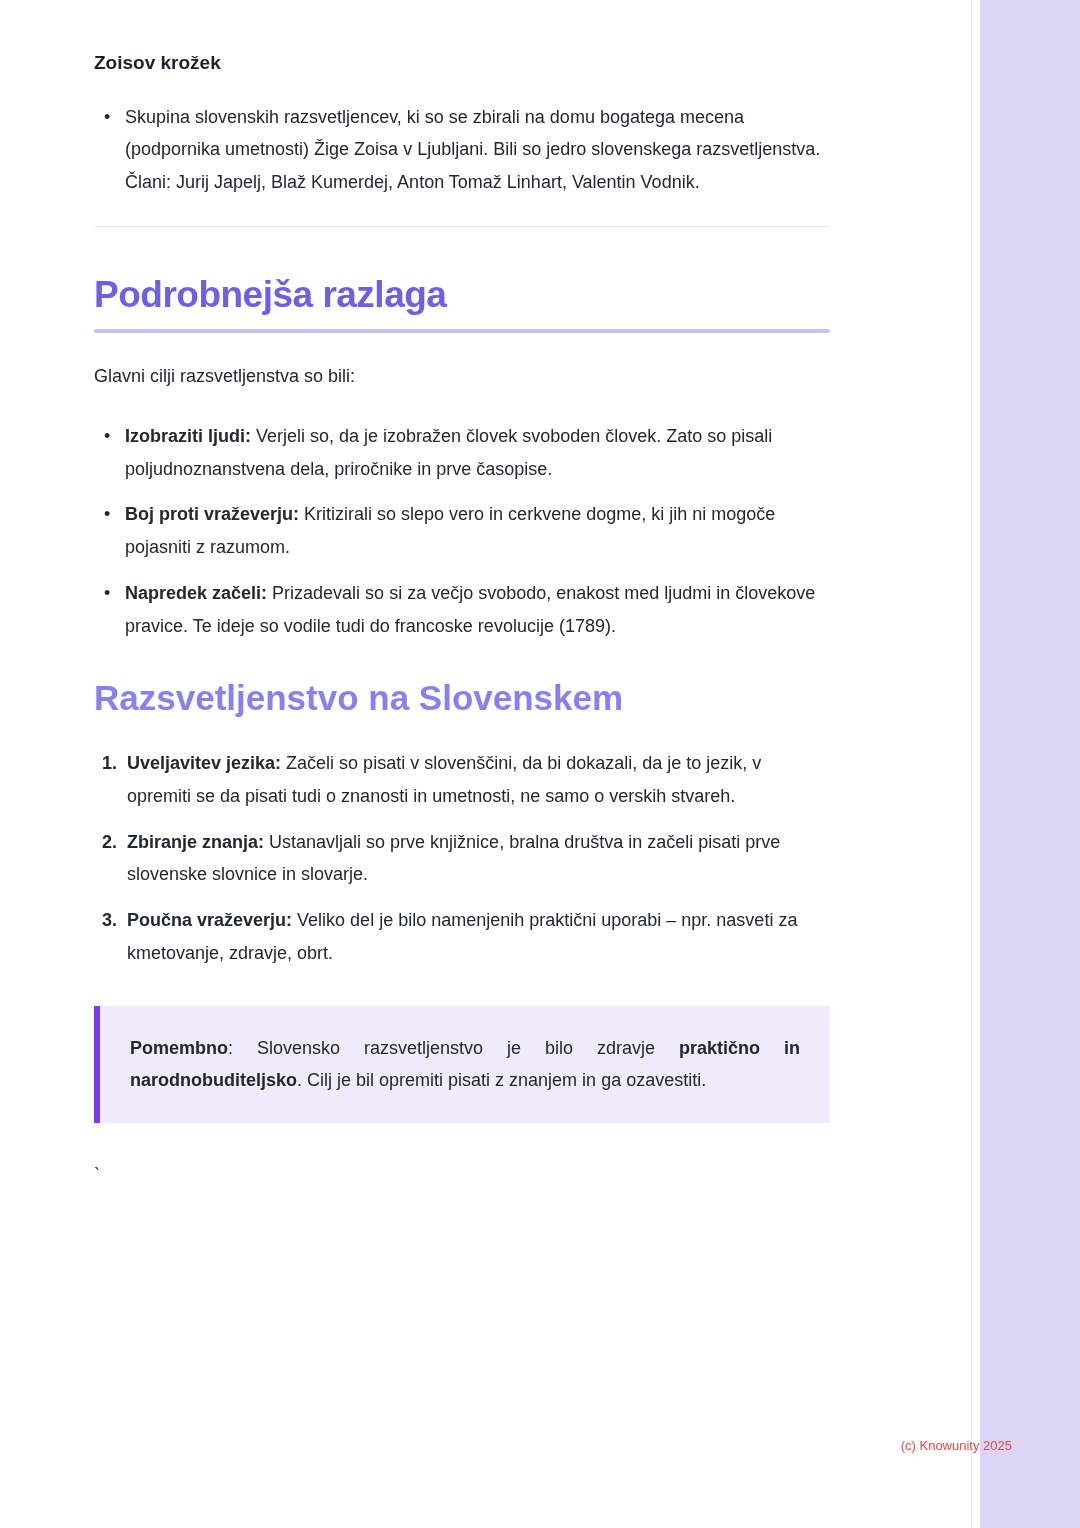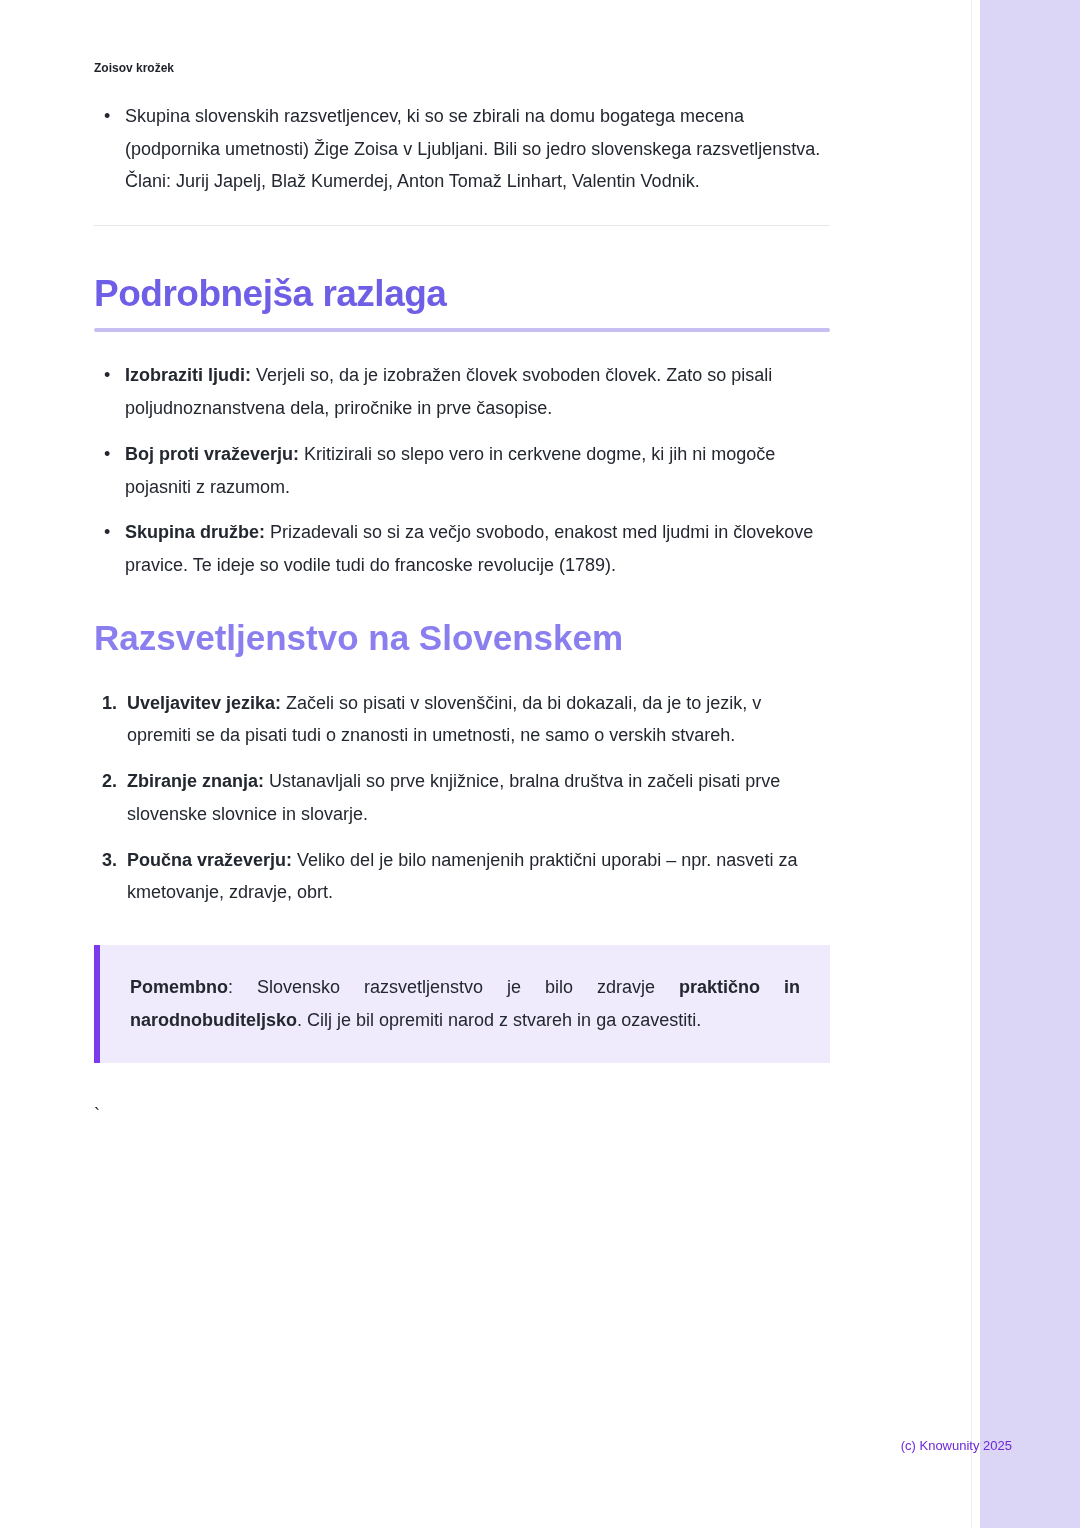--- a/index.html
+++ b/index.html
@@ -15,23 +15,23 @@
 
   .content {
     position: absolute;
     left: 94px; top: 46px;
     width: 736px;
     font-size: 18px;
     line-height: 1.82;
   }
 
   h3.sec-title {
-    font-size: 12px;
+    font-size: 19px;
     font-weight: bold;
-    margin: 12px 0 20px 0;
+    margin: 0 0 20px 0;
     color: #1d2129;
   }
 
   .li { display: flex; align-items: flex-start; margin: 0 0 13px 0; }
   .li:last-child { margin-bottom: 0; }
   .marker {
     flex: 0 0 31px;
     box-sizing: border-box;
     padding-left: 10px;
     color: #23272f;
@@ -99,21 +99,21 @@
   .scroll-strip {
     position: absolute;
     top: 0; right: 0;
     width: 100px; height: 1528px;
     background: #dcd6f6;
   }
   .copyright {
     position: absolute;
     top: 1438px; right: 68px;
     font-size: 13px;
-    color: #6d28d9;
+    color: #ef4444;
     z-index: 5;
     white-space: nowrap;
   }
 </style>
 </head>
 <body>
 
 <div class="page">
 
   <div class="content">
@@ -125,33 +125,34 @@
         <span class="marker">•</span>
         <div class="li-body"><span>Skupina slovenskih razsvetljencev, ki so se zbirali na domu bogatega mecena (podpornika umetnosti) Žige Zoisa v Ljubljani. Bili so jedro slovenskega razsvetljenstva. Člani: Jurij Japelj, Blaž Kumerdej, Anton Tomaž Linhart, Valentin Vodnik.</span></div>
       </div>
     </div>
 
     <hr class="divider">
 
     <h1 class="big-heading">Podrobnejša razlaga</h1>
     <div class="h1-rule"></div>
 
+    <p class="para">Glavni cilji razsvetljenstva so bili:</p>
 
     <div class="ul">
       <div class="li">
         <span class="marker">•</span>
         <div class="li-body"><b>Izobraziti ljudi:</b><span> Verjeli so, da je izobražen človek svoboden človek. Zato so pisali poljudnoznanstvena dela, priročnike in prve časopise.</span></div>
       </div>
       <div class="li">
         <span class="marker">•</span>
         <div class="li-body"><b>Boj proti vraževerju:</b><span> Kritizirali so slepo vero in cerkvene dogme, ki jih ni mogoče pojasniti z razumom.</span></div>
       </div>
       <div class="li">
         <span class="marker">•</span>
-        <div class="li-body"><b>Skupina družbe:</b><span> Prizadevali so si za večjo svobodo, enakost med ljudmi in človekove pravice. Te ideje so vodile tudi do francoske revolucije (1789).</span></div>
+        <div class="li-body"><b>Napredek začeli:</b><span> Prizadevali so si za večjo svobodo, enakost med ljudmi in človekove pravice. Te ideje so vodile tudi do francoske revolucije (1789).</span></div>
       </div>
     </div>
 
     <h2 class="sub-heading">Razsvetljenstvo na Slovenskem</h2>
 
 
     <div class="ol">
       <div class="li">
         <span class="num">1.</span>
         <div class="li-body"><b>Uveljavitev jezika:</b><span> Začeli so pisati v slovenščini, da bi dokazali, da je to jezik, v opremiti se da pisati tudi o znanosti in umetnosti, ne samo o verskih stvareh.</span></div>
@@ -160,21 +161,21 @@
         <span class="num">2.</span>
         <div class="li-body"><b>Zbiranje znanja:</b><span> Ustanavljali so prve knjižnice, bralna društva in začeli pisati prve slovenske slovnice in slovarje.</span></div>
       </div>
       <div class="li">
         <span class="num">3.</span>
         <div class="li-body"><b>Poučna vraževerju:</b><span> Veliko del je bilo namenjenih praktični uporabi – npr. nasveti za kmetovanje, zdravje, obrt.</span></div>
       </div>
     </div>
 
     <div class="callout">
-      <p class="justify"><b>Pomembno</b><span>: Slovensko razsvetljenstvo je bilo zdravje </span><b>praktično in narodnobuditeljsko</b><span>. Cilj je bil opremiti narod z stvareh in ga ozavestiti.</span></p>
+      <p class="justify"><b>Pomembno</b><span>: Slovensko razsvetljenstvo je bilo zdravje </span><b>praktično in narodnobuditeljsko</b><span>. Cilj je bil opremiti pisati z znanjem in ga ozavestiti.</span></p>
     </div>
 
     <div class="stray">`</div>
 
   </div>
 
   <div class="vline"></div>
   <div class="scroll-strip"></div>
   <div class="copyright">(c) Knowunity 2025</div>
 

